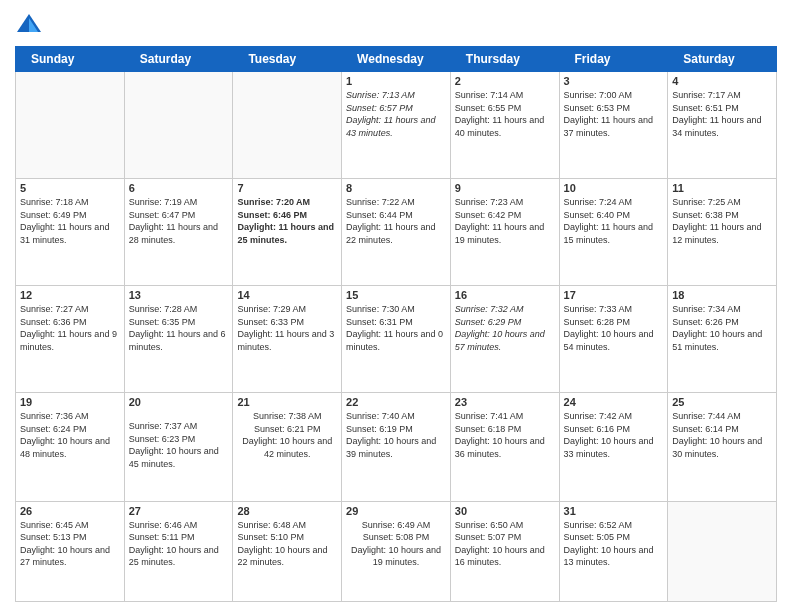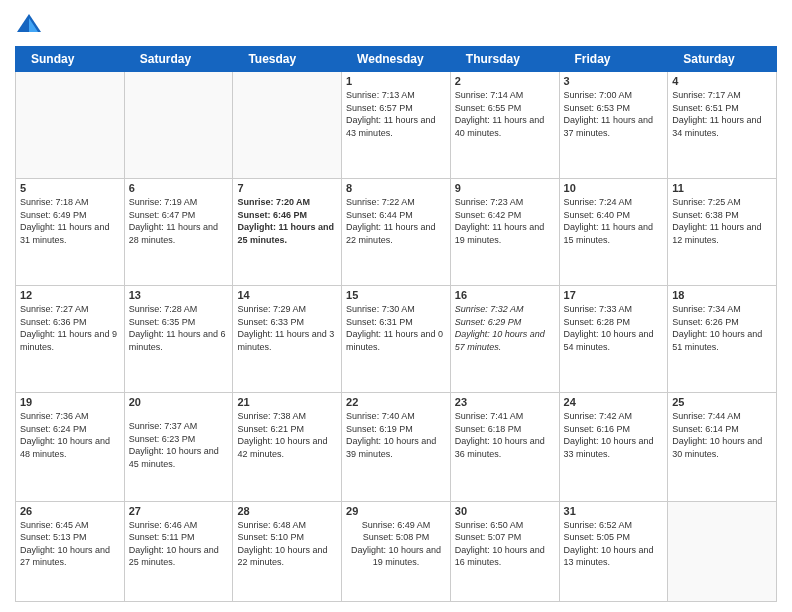--- a/index.html
+++ b/index.html
@@ -126,21 +126,21 @@
           <th>Saturday</th>
         </tr>
     </thead>
     <tbody id="calendar-body">
     <tr>
           <td class="empty-cell"></td>
           <td class="empty-cell"></td>
           <td class="empty-cell"></td>
           <td>
             <span class="day-number">1</span>
-            <div class="day-info" style="white-space: pre-line;">Sunrise: 7:13 AM
+            <div class="day-info" style="white-space: pre-line; font-style: italic;">Sunrise: 7:13 AM
 Sunset: 6:57 PM
 Daylight: 11 hours and 43 minutes.</div>
           </td>
           <td>
             <span class="day-number">2</span>
             <div class="day-info" style="white-space: pre-line;">Sunrise: 7:14 AM
 Sunset: 6:55 PM
 Daylight: 11 hours and 40 minutes.</div>
           </td>
           <td>
@@ -252,21 +252,21 @@
 Daylight: 10 hours and 48 minutes.</div>
           </td>
           <td>
             <span class="day-number">20</span>
             <div class="day-info" style="white-space: pre-line; margin-top: 12px;">Sunrise: 7:37 AM
 Sunset: 6:23 PM
 Daylight: 10 hours and 45 minutes.</div>
           </td>
           <td>
             <span class="day-number">21</span>
-            <div class="day-info" style="white-space: pre-line;">Sunrise: 7:38 AM
+            <div class="day-info" style="white-space: pre-line; text-align: center;">Sunrise: 7:38 AM
 Sunset: 6:21 PM
 Daylight: 10 hours and 42 minutes.</div>
           </td>
           <td>
             <span class="day-number">22</span>
             <div class="day-info" style="white-space: pre-line;">Sunrise: 7:40 AM
 Sunset: 6:19 PM
 Daylight: 10 hours and 39 minutes.</div>
           </td>
           <td>

